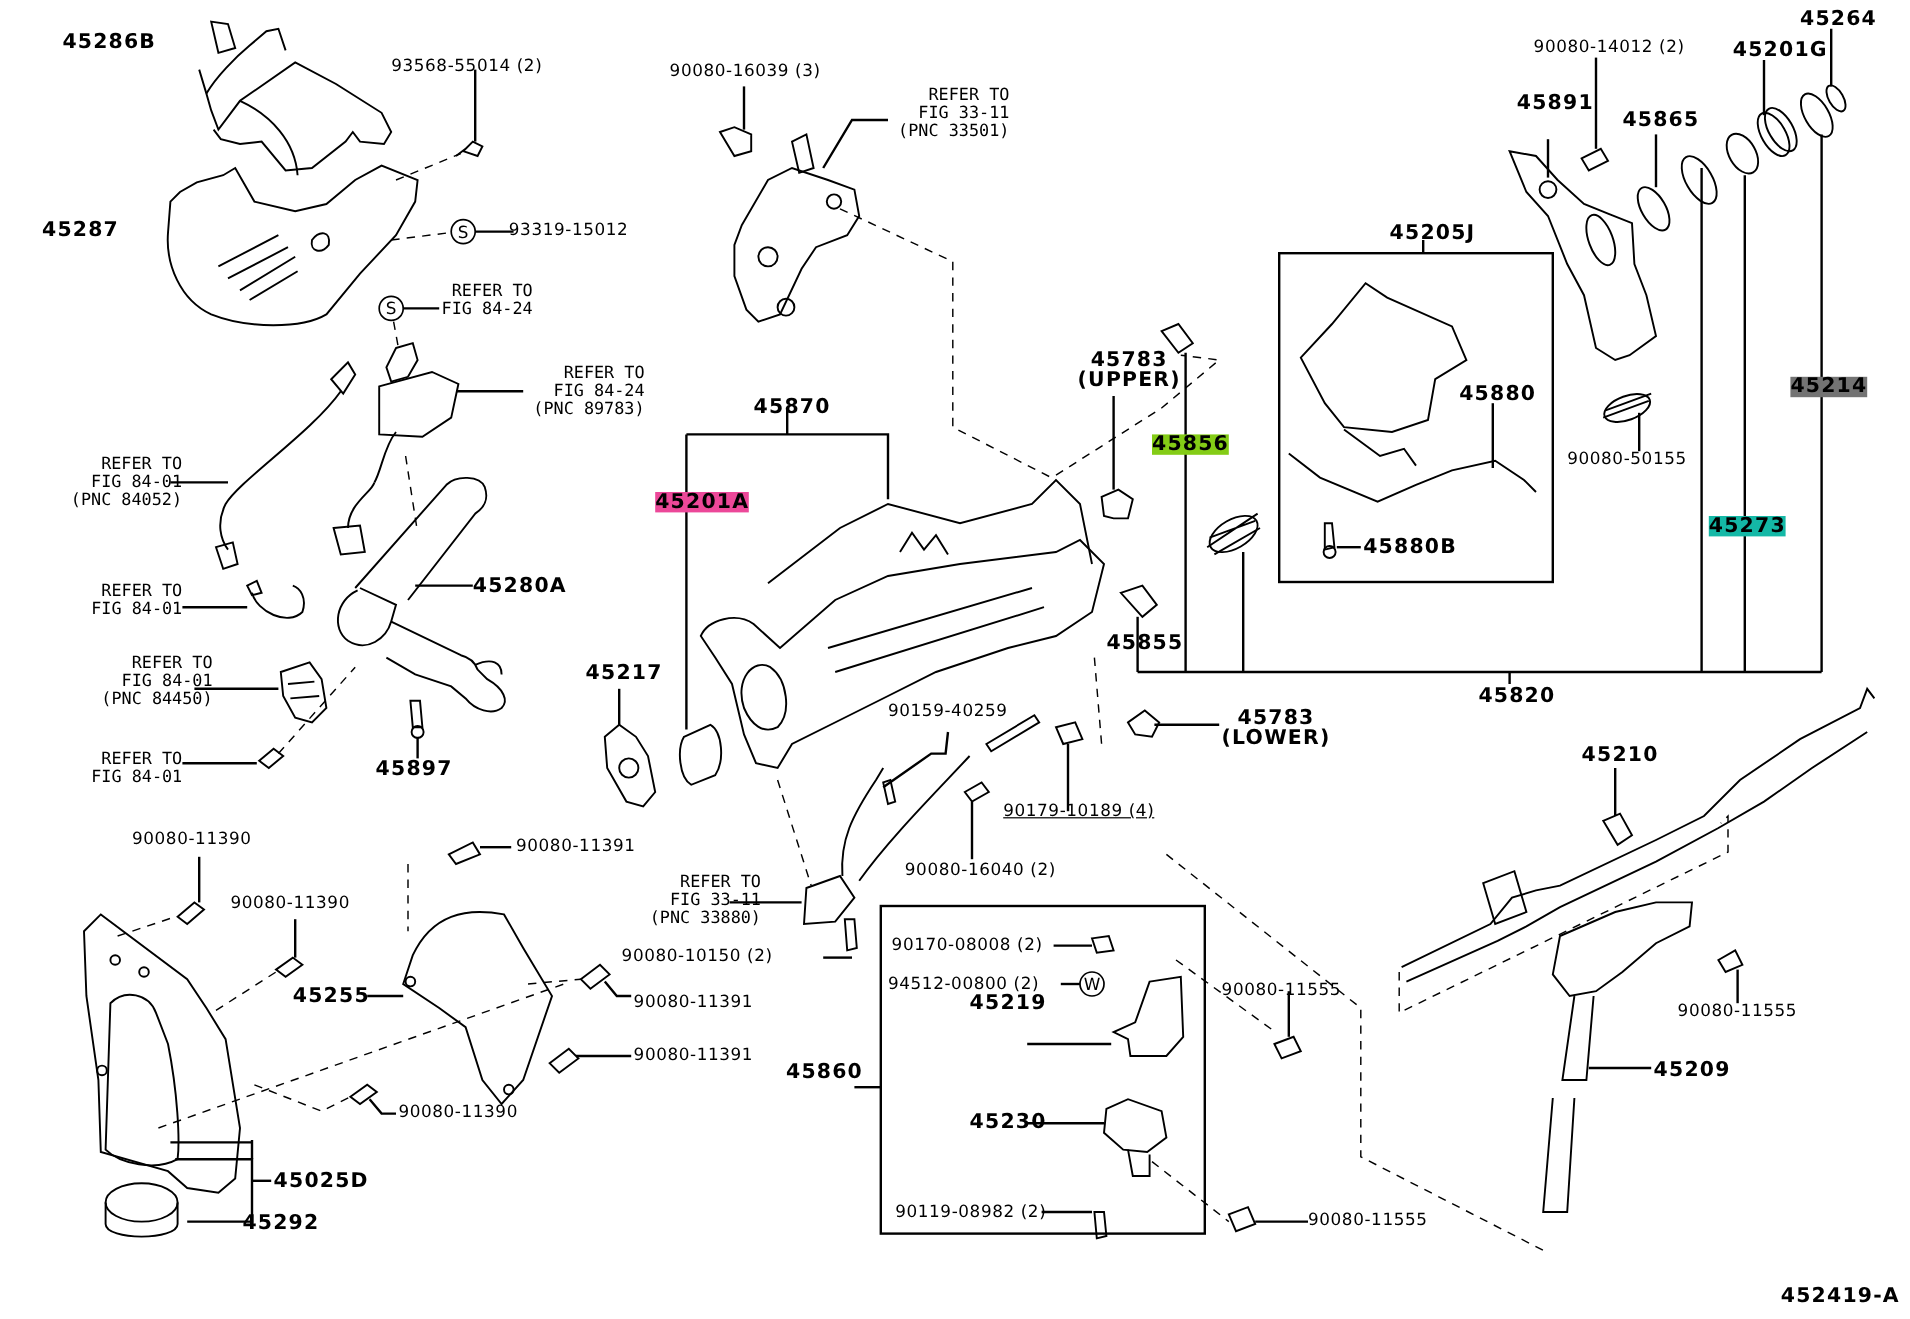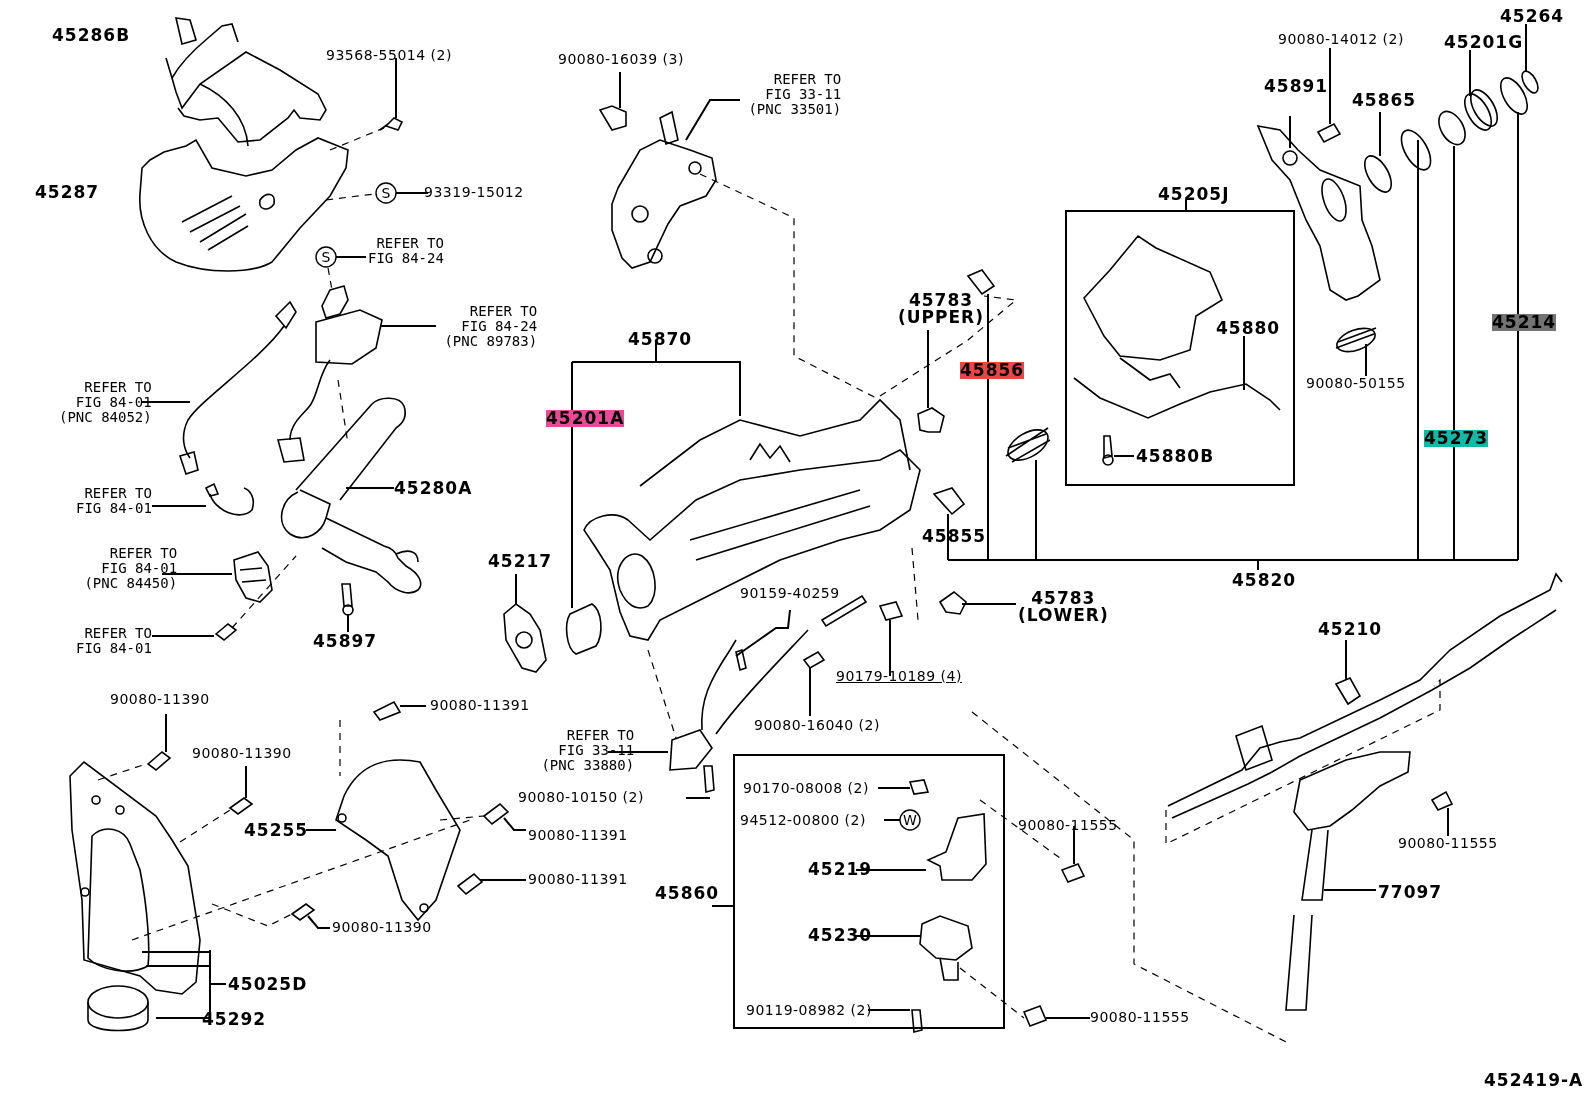--- a/index.html
+++ b/index.html
@@ -388,21 +388,21 @@
 
 <div class="lbl sm" style="left:558px;top:52px;">90080-16039 (3)</div>
 <div class="lbl ref" style="left:740px;top:72px;">REFER TO
 FIG 33-11
  (PNC 33501)</div>
 <div class="lbl big" style="left:628px;top:331px;">45870</div>
 <div class="lbl big" style="left:546px;top:410px;background:#ec4899;">45201A</div>
 <div class="lbl big" style="left:488px;top:553px;">45217</div>
 <div class="lbl big" style="left:898px;top:292px;text-align:center;line-height:17px;">45783
 (UPPER)</div>
-<div class="lbl big" style="left:960px;top:362px;background:#ef4444;">45856</div>
+<div class="lbl big" style="left:960px;top:362px;background:#84cc16;">45856</div>
 <div class="lbl big" style="left:922px;top:528px;">45855</div>
 <div class="lbl big" style="left:1018px;top:590px;text-align:center;line-height:17px;">45783
 (LOWER)</div>
 <div class="lbl sm" style="left:740px;top:586px;">90159-40259</div>
 <div class="lbl sm" style="left:836px;top:669px;text-decoration:underline;">90179-10189 (4)</div>
 <div class="lbl sm" style="left:754px;top:718px;">90080-16040 (2)</div>
 <div class="lbl ref" style="left:533px;top:728px;">REFER TO
 FIG 33-11
  (PNC 33880)</div>
 <div class="lbl sm" style="left:518px;top:790px;">90080-10150 (2)</div>
@@ -413,35 +413,35 @@
 <div class="lbl sm" style="left:430px;top:698px;">90080-11391</div>
 <div class="lbl sm" style="left:528px;top:828px;">90080-11391</div>
 <div class="lbl sm" style="left:528px;top:872px;">90080-11391</div>
 <div class="lbl big" style="left:244px;top:822px;">45255</div>
 <div class="lbl big" style="left:228px;top:976px;">45025D</div>
 <div class="lbl big" style="left:202px;top:1011px;">45292</div>
 
 <div class="lbl big" style="left:655px;top:885px;">45860</div>
 <div class="lbl sm" style="left:743px;top:781px;">90170-08008 (2)</div>
 <div class="lbl sm" style="left:740px;top:813px;">94512-00800 (2)</div>
-<div class="lbl big" style="left:808px;top:861px;">45219</div>
+<div class="lbl big" style="left:808px;top:828px;">45219</div>
 <div class="lbl big" style="left:808px;top:927px;">45230</div>
 <div class="lbl sm" style="left:746px;top:1003px;">90119-08982 (2)</div>
 <div class="lbl sm" style="left:1018px;top:818px;">90080-11555</div>
 <div class="lbl sm" style="left:1090px;top:1010px;">90080-11555</div>
 <div class="lbl sm" style="left:1398px;top:836px;">90080-11555</div>
 
 <div class="lbl big" style="left:1158px;top:186px;">45205J</div>
 <div class="lbl big" style="left:1216px;top:320px;text-align:center;">45880</div>
 <div class="lbl big" style="left:1136px;top:448px;">45880B</div>
 <div class="lbl sm" style="left:1278px;top:32px;">90080-14012 (2)</div>
 <div class="lbl big" style="left:1264px;top:78px;">45891</div>
 <div class="lbl big" style="left:1352px;top:92px;text-align:center;">45865</div>
 <div class="lbl big" style="left:1444px;top:34px;">45201G</div>
 <div class="lbl big" style="left:1500px;top:8px;text-align:right;">45264</div>
 <div class="lbl big" style="left:1492px;top:314px;background:#737373;">45214</div>
 <div class="lbl sm" style="left:1306px;top:376px;">90080-50155</div>
 <div class="lbl big" style="left:1424px;top:430px;background:#14b8a6;">45273</div>
 <div class="lbl big" style="left:1232px;top:572px;">45820</div>
 <div class="lbl big" style="left:1318px;top:621px;">45210</div>
-<div class="lbl big" style="left:1378px;top:884px;">77097</div>
+<div class="lbl big" style="left:1378px;top:884px;">45209</div>
 <div class="lbl big" style="left:1484px;top:1072px;">452419-A</div>
 </div>
 
 </body></html>

